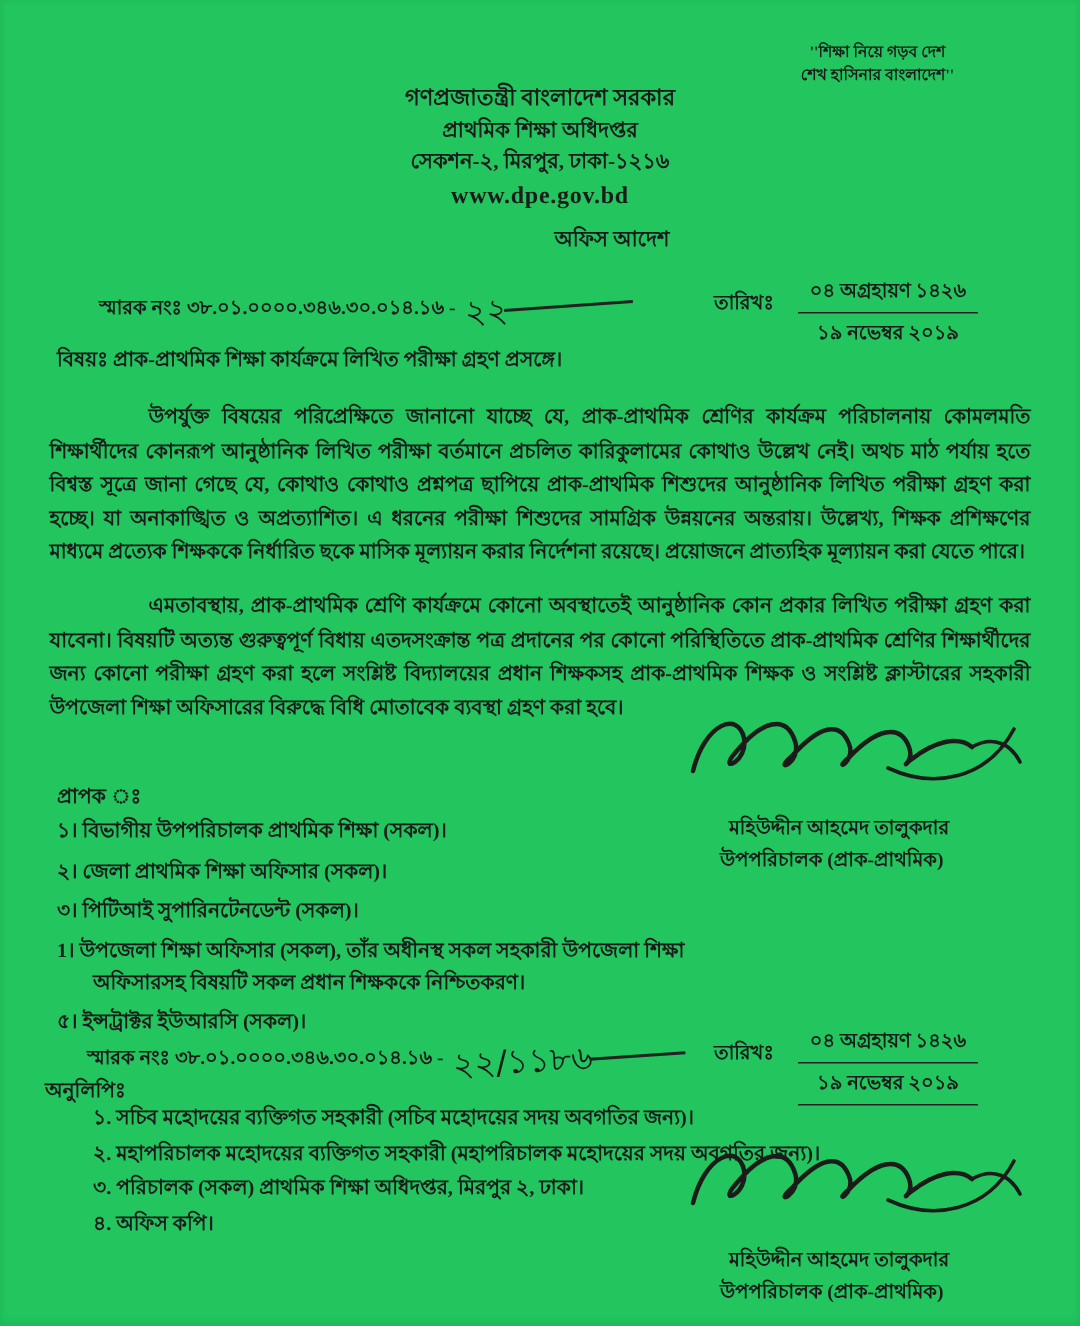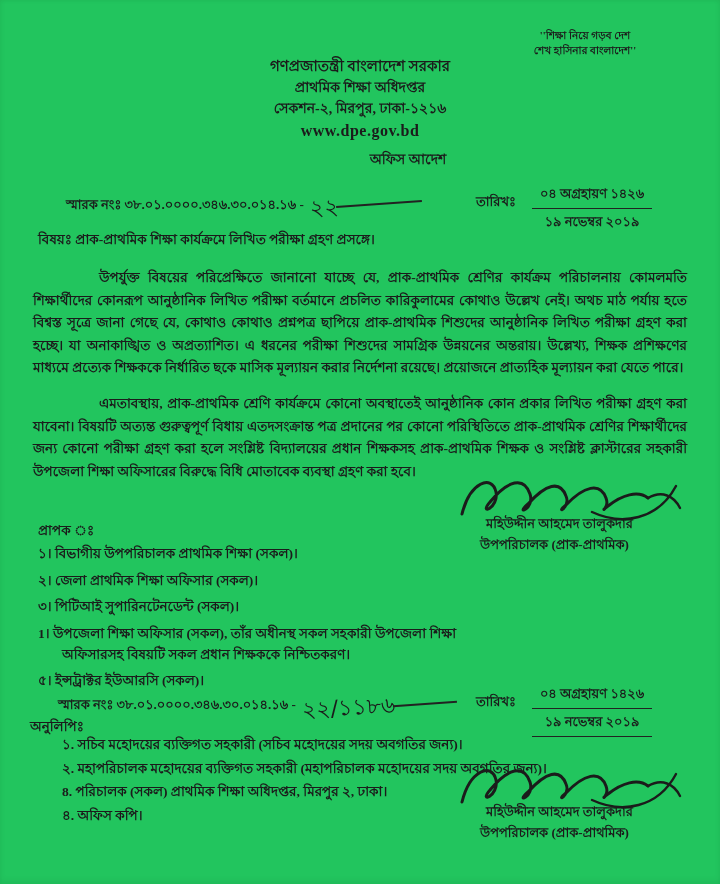--- a/index.html
+++ b/index.html
@@ -49,21 +49,21 @@
   .para{
     left:33px;width:654px;font-size:13.5px;font-weight:600;
     line-height:22.5px;text-align:justify;text-indent:66px;
   }
   .p1{top:267px;}
   .p2{top:393px;}
   .sig{width:250px;}
   .sig1{top:468px;left:452px;}
   .sig2{top:756px;left:452px;}
   .sig svg{display:block;margin-bottom:-16px;}
-  .sig-name{font-size:13px;font-weight:700;padding-left:34px;white-space:nowrap;}
+  .sig-name{font-size:13px;font-weight:700;padding-left:34px;white-space:nowrap;margin-top:28px;}
   .sig-title{font-size:13px;font-weight:700;padding-left:28px;white-space:nowrap;}
   .rec-heading{top:520px;left:38px;font-size:13.5px;font-weight:700;}
   .rec-list{top:543px;left:38px;width:470px;}
   .rec-item{
     font-size:13.5px;font-weight:600;line-height:21px;
     padding-left:24px;text-indent:-24px;margin-bottom:5.5px;
   }
   .copy-heading{top:716px;left:30px;font-size:13.5px;font-weight:700;}
   .copy-list{top:735px;left:62px;width:560px;font-family:Liberation Serif, serif;}
   .copy-item{
@@ -137,21 +137,21 @@
     <span class="date-stack">
       <span class="date-top">০৪ অগ্রহায়ণ ১৪২৬</span>
       <span class="date-bottom">১৯ নভেম্বর ২০১৯</span>
     </span>
   </div>
 
   <div class="abs copy-heading">অনুলিপিঃ</div>
   <div class="abs copy-list">
     <div class="copy-item">১.  সচিব মহোদয়ের ব্যক্তিগত সহকারী (সচিব মহোদয়ের সদয় অবগতির জন্য)।</div>
     <div class="copy-item">২.  মহাপরিচালক মহোদয়ের ব্যক্তিগত সহকারী (মহাপরিচালক মহোদয়ের সদয় অবগতির জন্য)।</div>
-    <div class="copy-item">8.  পরিচালক (সকল)  প্রাথমিক শিক্ষা অধিদপ্তর, মিরপুর ২, ঢাকা।</div>
+    <div class="copy-item">৩.  পরিচালক (সকল)  প্রাথমিক শিক্ষা অধিদপ্তর, মিরপুর ২, ঢাকা।</div>
     <div class="copy-item">৪.  অফিস কপি।</div>
   </div>
 
   <div class="abs sig sig2">
     <svg width="236" height="62" viewBox="0 0 236 62">
       <g fill="none" stroke="#1b1b1b" stroke-width="3" stroke-linecap="round">
         <path d="M10,46 C18,14 40,6 44,24 C47,40 26,48 38,34 C56,12 72,8 78,26 C83,41 62,48 76,36 C94,16 108,12 114,28 C119,40 102,47 114,37 C132,18 148,14 154,30 C158,41 146,45 156,38 C170,27 186,22 196,30"></path>
         <path d="M140,44 C170,58 206,52 224,18" stroke-width="2.4"></path>
         <path d="M196,30 C210,22 222,28 228,40" stroke-width="2.4"></path>
       </g>

